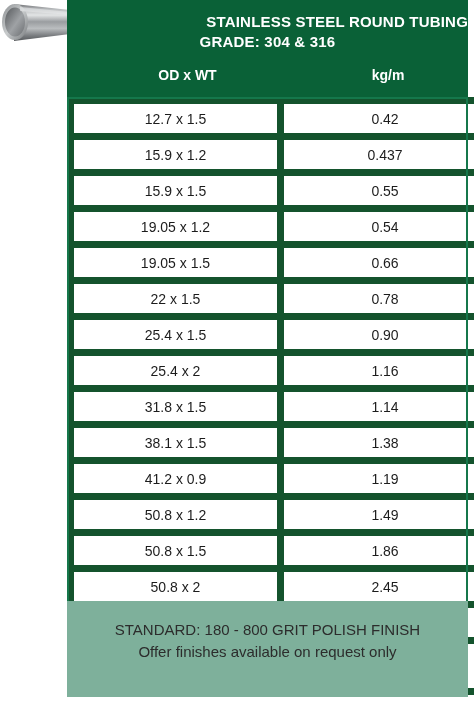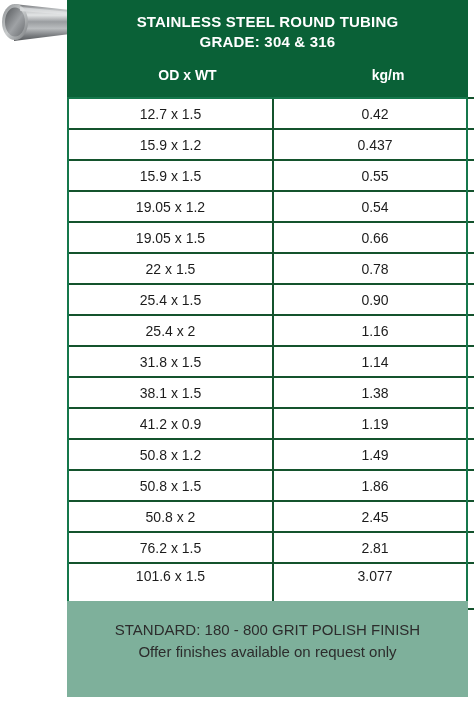--- a/index.html
+++ b/index.html
@@ -38,21 +38,21 @@
     top: 0;
     width: 401px;
     height: 97px;
     background: #0A6137;
   }
   .header-title {
     position: absolute;
     left: 0;
     top: 12px;
     width: 401px;
-    text-align: center;
+    text-align: right;
     color: #ffffff;
     font-size: 15px;
     font-weight: bold;
     letter-spacing: 0.2px;
     line-height: 20px;
   }
   .header-subtitle {
     position: absolute;
     left: 0;
     top: 32px;
@@ -83,21 +83,21 @@
     top: 97px;
     width: 401px;
   }
   table.spec {
     border-collapse: collapse;
     width: 401px;
     table-layout: fixed;
     background: #ffffff;
   }
   table.spec td {
-    border: 2px solid #14532d;
+    border: 7px solid #14532d;
     height: 27px;
     font-size: 14px;
     color: #1c1c1c;
     text-align: center;
     vertical-align: middle;
     background: #ffffff;
   }
   table.spec td.c-od { width: 201px; }
   table.spec td.c-kg { width: 200px; }
   table.spec tr:last-child td {

